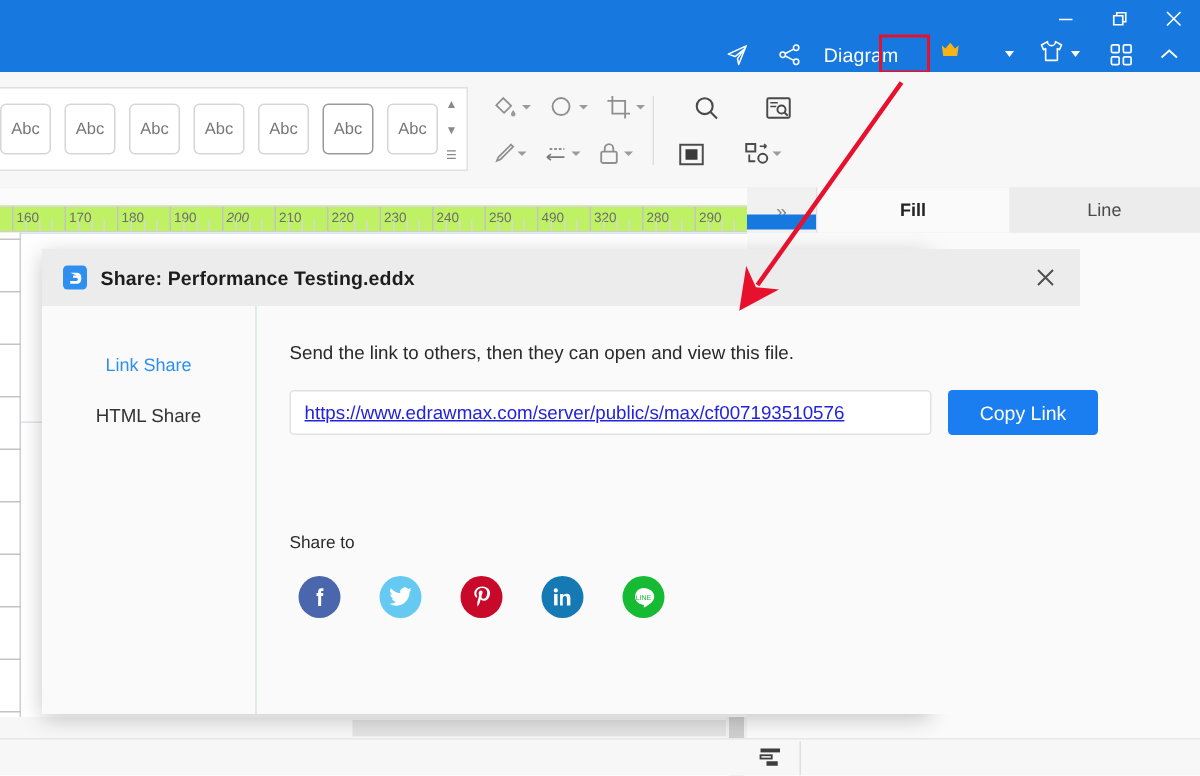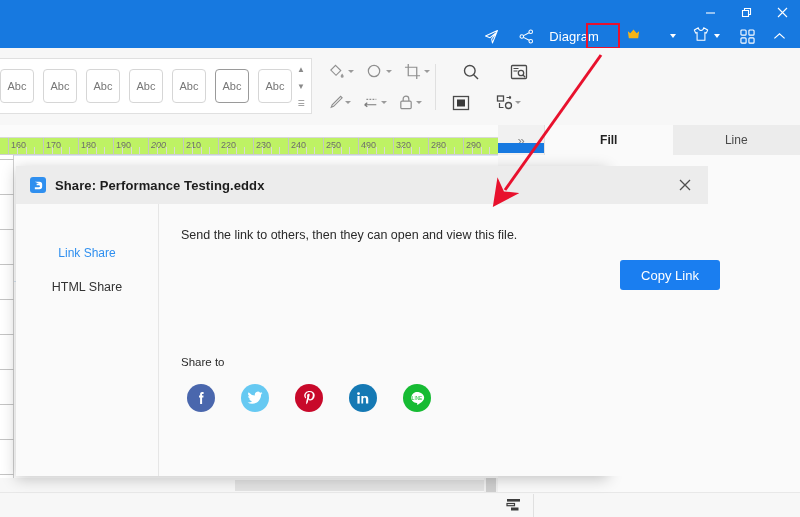--- a/index.html
+++ b/index.html
@@ -109,42 +109,42 @@
   #vscroll .thumb{position:absolute;left:2px;top:0;width:10px;height:39px;background:#cfcfcf;}
   #statusbar{
     position:absolute;left:0;top:492px;width:800px;height:25px;background:#f7f7f7;
     border-top:1px solid #e8e8e8;box-sizing:border-box;
   }
   .status-icon{position:absolute;left:503px;top:496px;width:22px;height:18px;
     display:flex;align-items:center;justify-content:center;}
   .status-sep{position:absolute;left:533px;top:494px;width:1px;height:23px;background:#e0e0e0;}
   
   #dialog{
-    position:absolute;left:16px;top:166px;width:592px;height:310px;
+    position:absolute;left:28px;top:166px;width:592px;height:310px;
     background:#22c55e;box-shadow:0 3px 14px rgba(0,0,0,.22);
   }
   #dlg-title{
     position:absolute;left:0;top:0;width:692px;height:38px;background:#ececec;
     display:flex;align-items:center;
   }
   .dlg-logo{
     width:16px;height:16px;margin-left:14px;border-radius:3px;background:#2f8fef;
     display:flex;align-items:center;justify-content:center;color:#fff;font-size:10px;
     font-weight:bold;line-height:1;flex:none;
   }
   #dlg-title-text{
     margin-left:9px;font-size:13px;font-weight:bold;color:#1d1d1d;letter-spacing:.1px;
   }
   #dlg-close{
     position:absolute;right:0;top:0;width:46px;height:38px;display:flex;
     align-items:center;justify-content:center;color:#555;font-size:13px;
   }
   #dlg-side{
     position:absolute;left:0;top:38px;width:143px;height:272px;background:#fafafa;
-    border-right:1px solid #e6e6e6;box-sizing:border-box;padding-top:32px;
+    border-right:1px solid #e6e6e6;box-sizing:border-box;padding-top:22px;
   }
   .side-item{
     height:34px;display:flex;align-items:center;justify-content:center;
     font-size:12.5px;color:#333;
   }
   .side-item.active{color:#2f8fef;font-size:12px;}
   #dlg-main{
     position:absolute;left:143px;top:38px;width:549px;height:272px;background:#fafafa;
   }
   #dlg-desc{position:absolute;left:22px;top:24px;font-size:12.5px;color:#2a2a2a;}
@@ -469,20 +469,23 @@
   </div>
 
   <div id="dlg-side">
     <div class="side-item active">Link Share</div>
     <div class="side-item">HTML Share</div>
   </div>
 
   <div id="dlg-main">
     <div id="dlg-desc">Send the link to others, then they can open and view this file.</div>
 
+    <div id="url-box">
+      <span id="url-text">https://www.edrawmax.com/server/public/s/max/cf007193510576</span>
+    </div>
     <button id="copy-link">Copy Link</button>
 
     <div id="share-to">Share to</div>
 
     <div id="socials">
       <div class="soc" style="background:#4a67ad;">
         <svg width="16" height="16" viewBox="0 0 16 16">
           <path d="M10.2 5.4H9V4.6c0-.5.3-.6.5-.6h1.1V2.1L9.2 2.1C7.5 2.1 7.1 3.4 7.1 4.3v1.1H6v2h1.1V14h2V7.4h1.3l.1-2z" fill="#fff"></path>
         </svg>
       </div>

